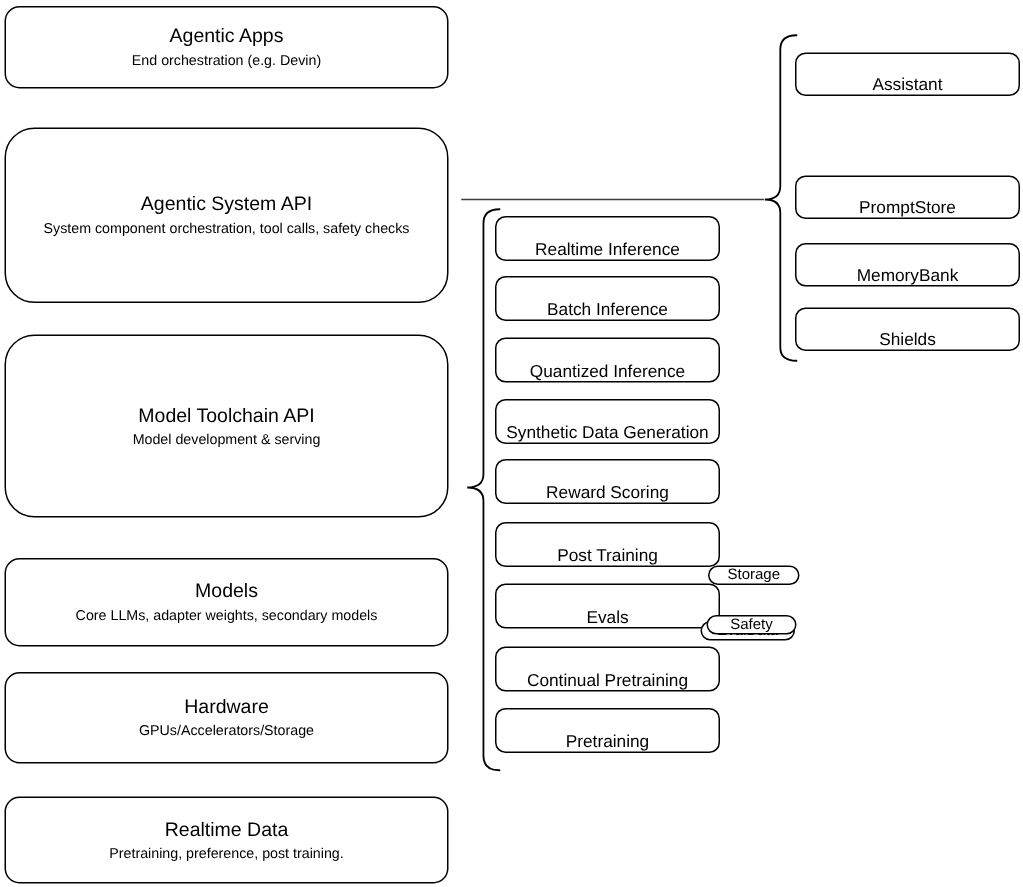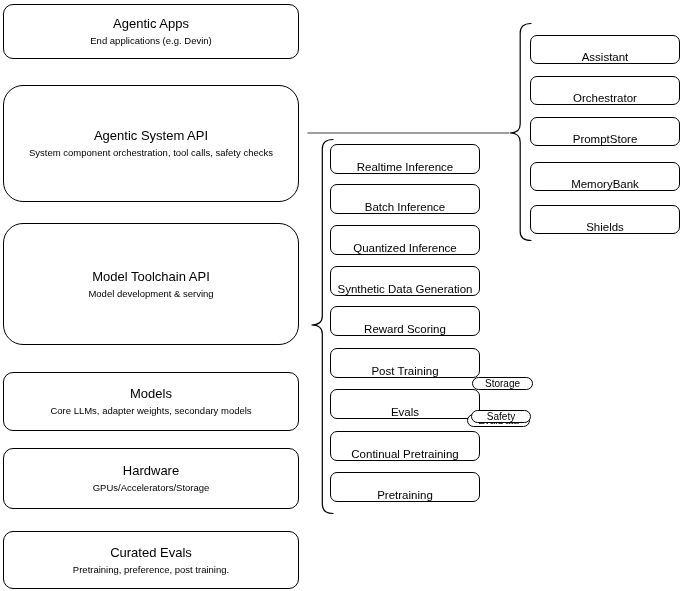--- a/index.html
+++ b/index.html
@@ -40,21 +40,21 @@
 <div class="stage">
 
   <svg class="conn-svg" width="682" height="591" viewBox="0 0 682 591">
     <path d="M 307.5 133 L 509.5 133" stroke="#3d3d3d" stroke-width="1.1" fill="none"></path>
     <path d="M 531 23.5 C 524 23.5 520.2 26.5 520.2 33 L 520.2 124 C 520.2 130 517 133 510 133 C 517 133 520.2 136 520.2 142 L 520.2 231.5 C 520.2 238 524 240.5 531 240.5" stroke="#000" stroke-width="1.2" fill="none" stroke-linecap="round"></path>
     <path d="M 333 139.5 C 326.5 139.5 322.3 142.5 322.3 149 L 322.3 316 C 322.3 322 319 325 311.5 325 C 319 325 322.3 328 322.3 334 L 322.3 504 C 322.3 510.5 326.5 513.5 333 513.5" stroke="#000" stroke-width="1.2" fill="none" stroke-linecap="round"></path>
   </svg>
 
   <div class="bigbox" style="top:4px;height:55px;border-radius:10px;">
     <div class="t">Agentic Apps</div>
-    <div class="s">End applications (e.g. Devin)</div>
+    <div class="s">End orchestration (e.g. Devin)</div>
   </div>
 
   <div class="bigbox" style="top:85px;height:117px;border-radius:20px;">
     <div class="t">Agentic System API</div>
     <div class="s">System component orchestration, tool calls, safety checks</div>
   </div>
 
   <div class="bigbox" style="top:223px;height:122px;border-radius:20px;">
     <div class="t">Model Toolchain API</div>
     <div class="s">Model development &amp; serving</div>
@@ -64,21 +64,21 @@
     <div class="t">Models</div>
     <div class="s">Core LLMs, adapter weights, secondary models</div>
   </div>
 
   <div class="bigbox" style="top:448px;height:61px;border-radius:10px;">
     <div class="t">Hardware</div>
     <div class="s">GPUs/Accelerators/Storage</div>
   </div>
 
   <div class="bigbox" style="top:531px;height:58px;border-radius:10px;">
-    <div class="t">Curated Evals</div>
+    <div class="t">Realtime Data</div>
     <div class="s">Pretraining, preference, post training.</div>
   </div>
 
   <div class="smallbox midbox" style="top:144px;">
     <span>Realtime Inference</span>
   </div>
   <div class="smallbox midbox" style="top:184px;">
     <span>Batch Inference</span>
   </div>
   <div class="smallbox midbox" style="top:225px;">
@@ -109,23 +109,20 @@
   <div class="pill" style="left:467px;top:414px;width:63px;height:13px;">
     <span>EvalData</span>
   </div>
   <div class="pill" style="left:471px;top:410px;width:60px;height:13px;">
     <span>Safety</span>
   </div>
 
   <div class="smallbox rightbox" style="top:35px;">
     <span>Assistant</span>
   </div>
-  <div class="smallbox rightbox" style="top:76px;">
-    <span>Orchestrator</span>
-  </div>
   <div class="smallbox rightbox" style="top:117px;">
     <span>PromptStore</span>
   </div>
   <div class="smallbox rightbox" style="top:162px;">
     <span>MemoryBank</span>
   </div>
   <div class="smallbox rightbox" style="top:205px;">
     <span>Shields</span>
   </div>
 

